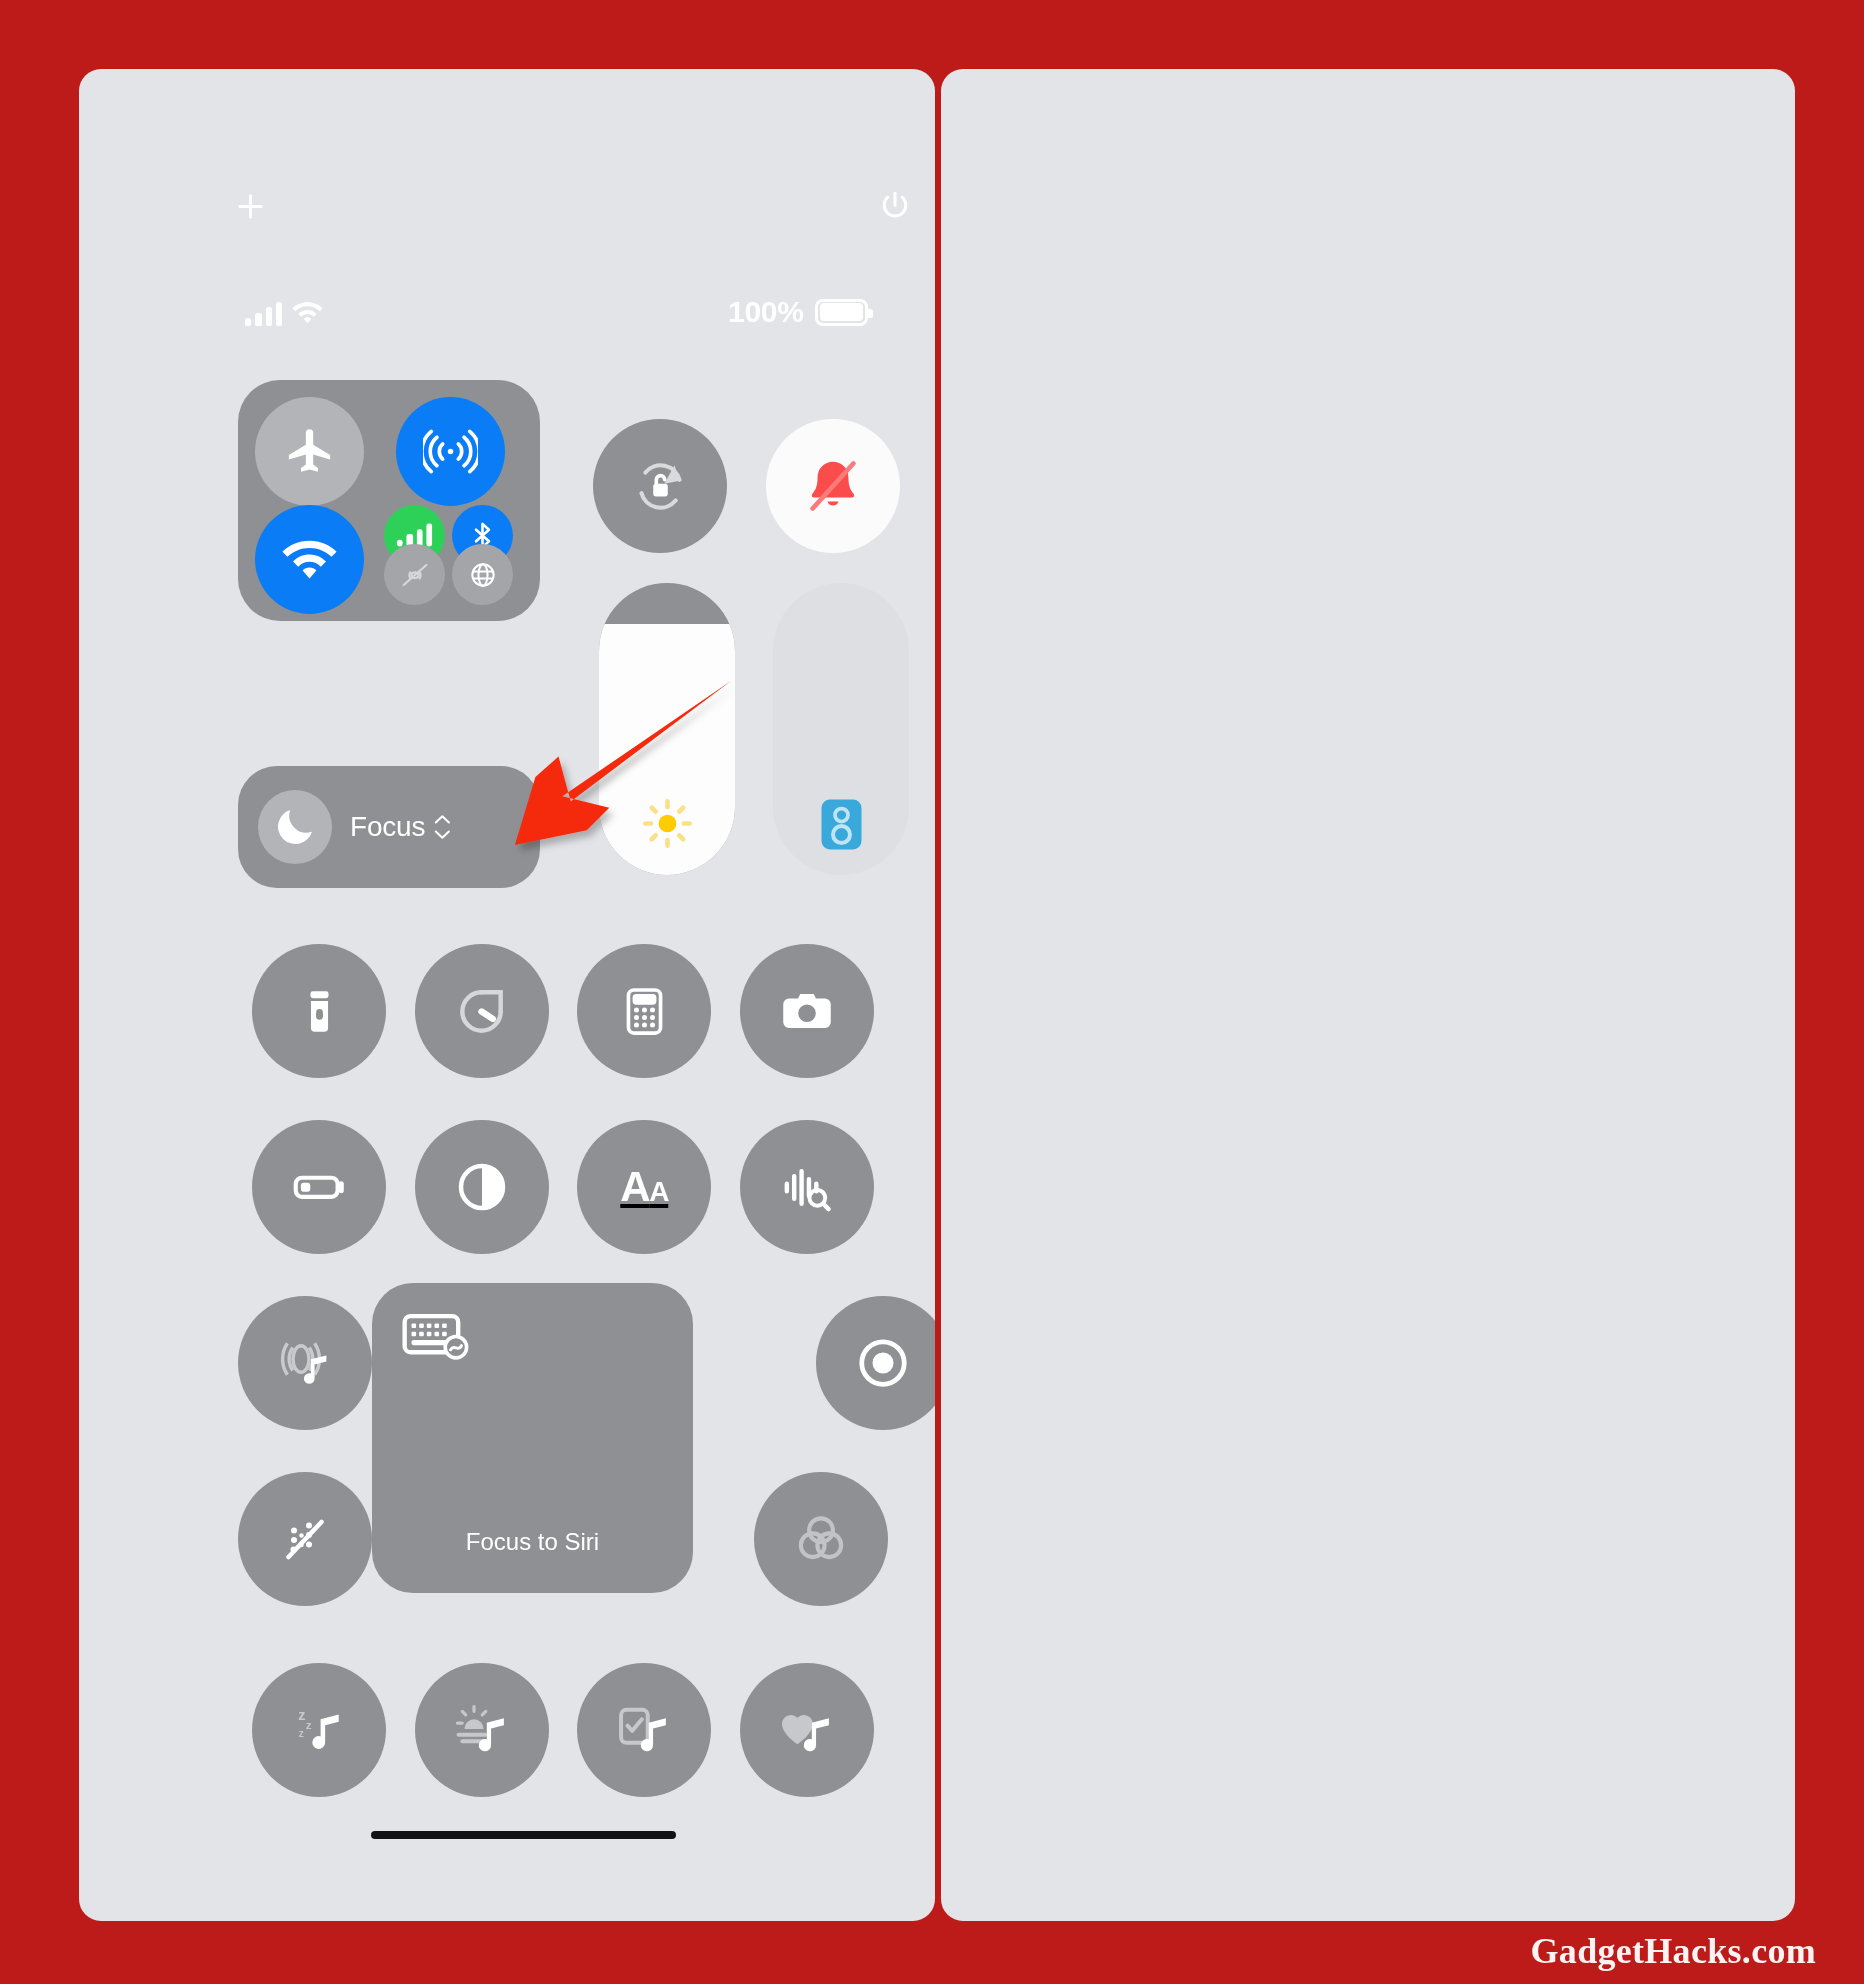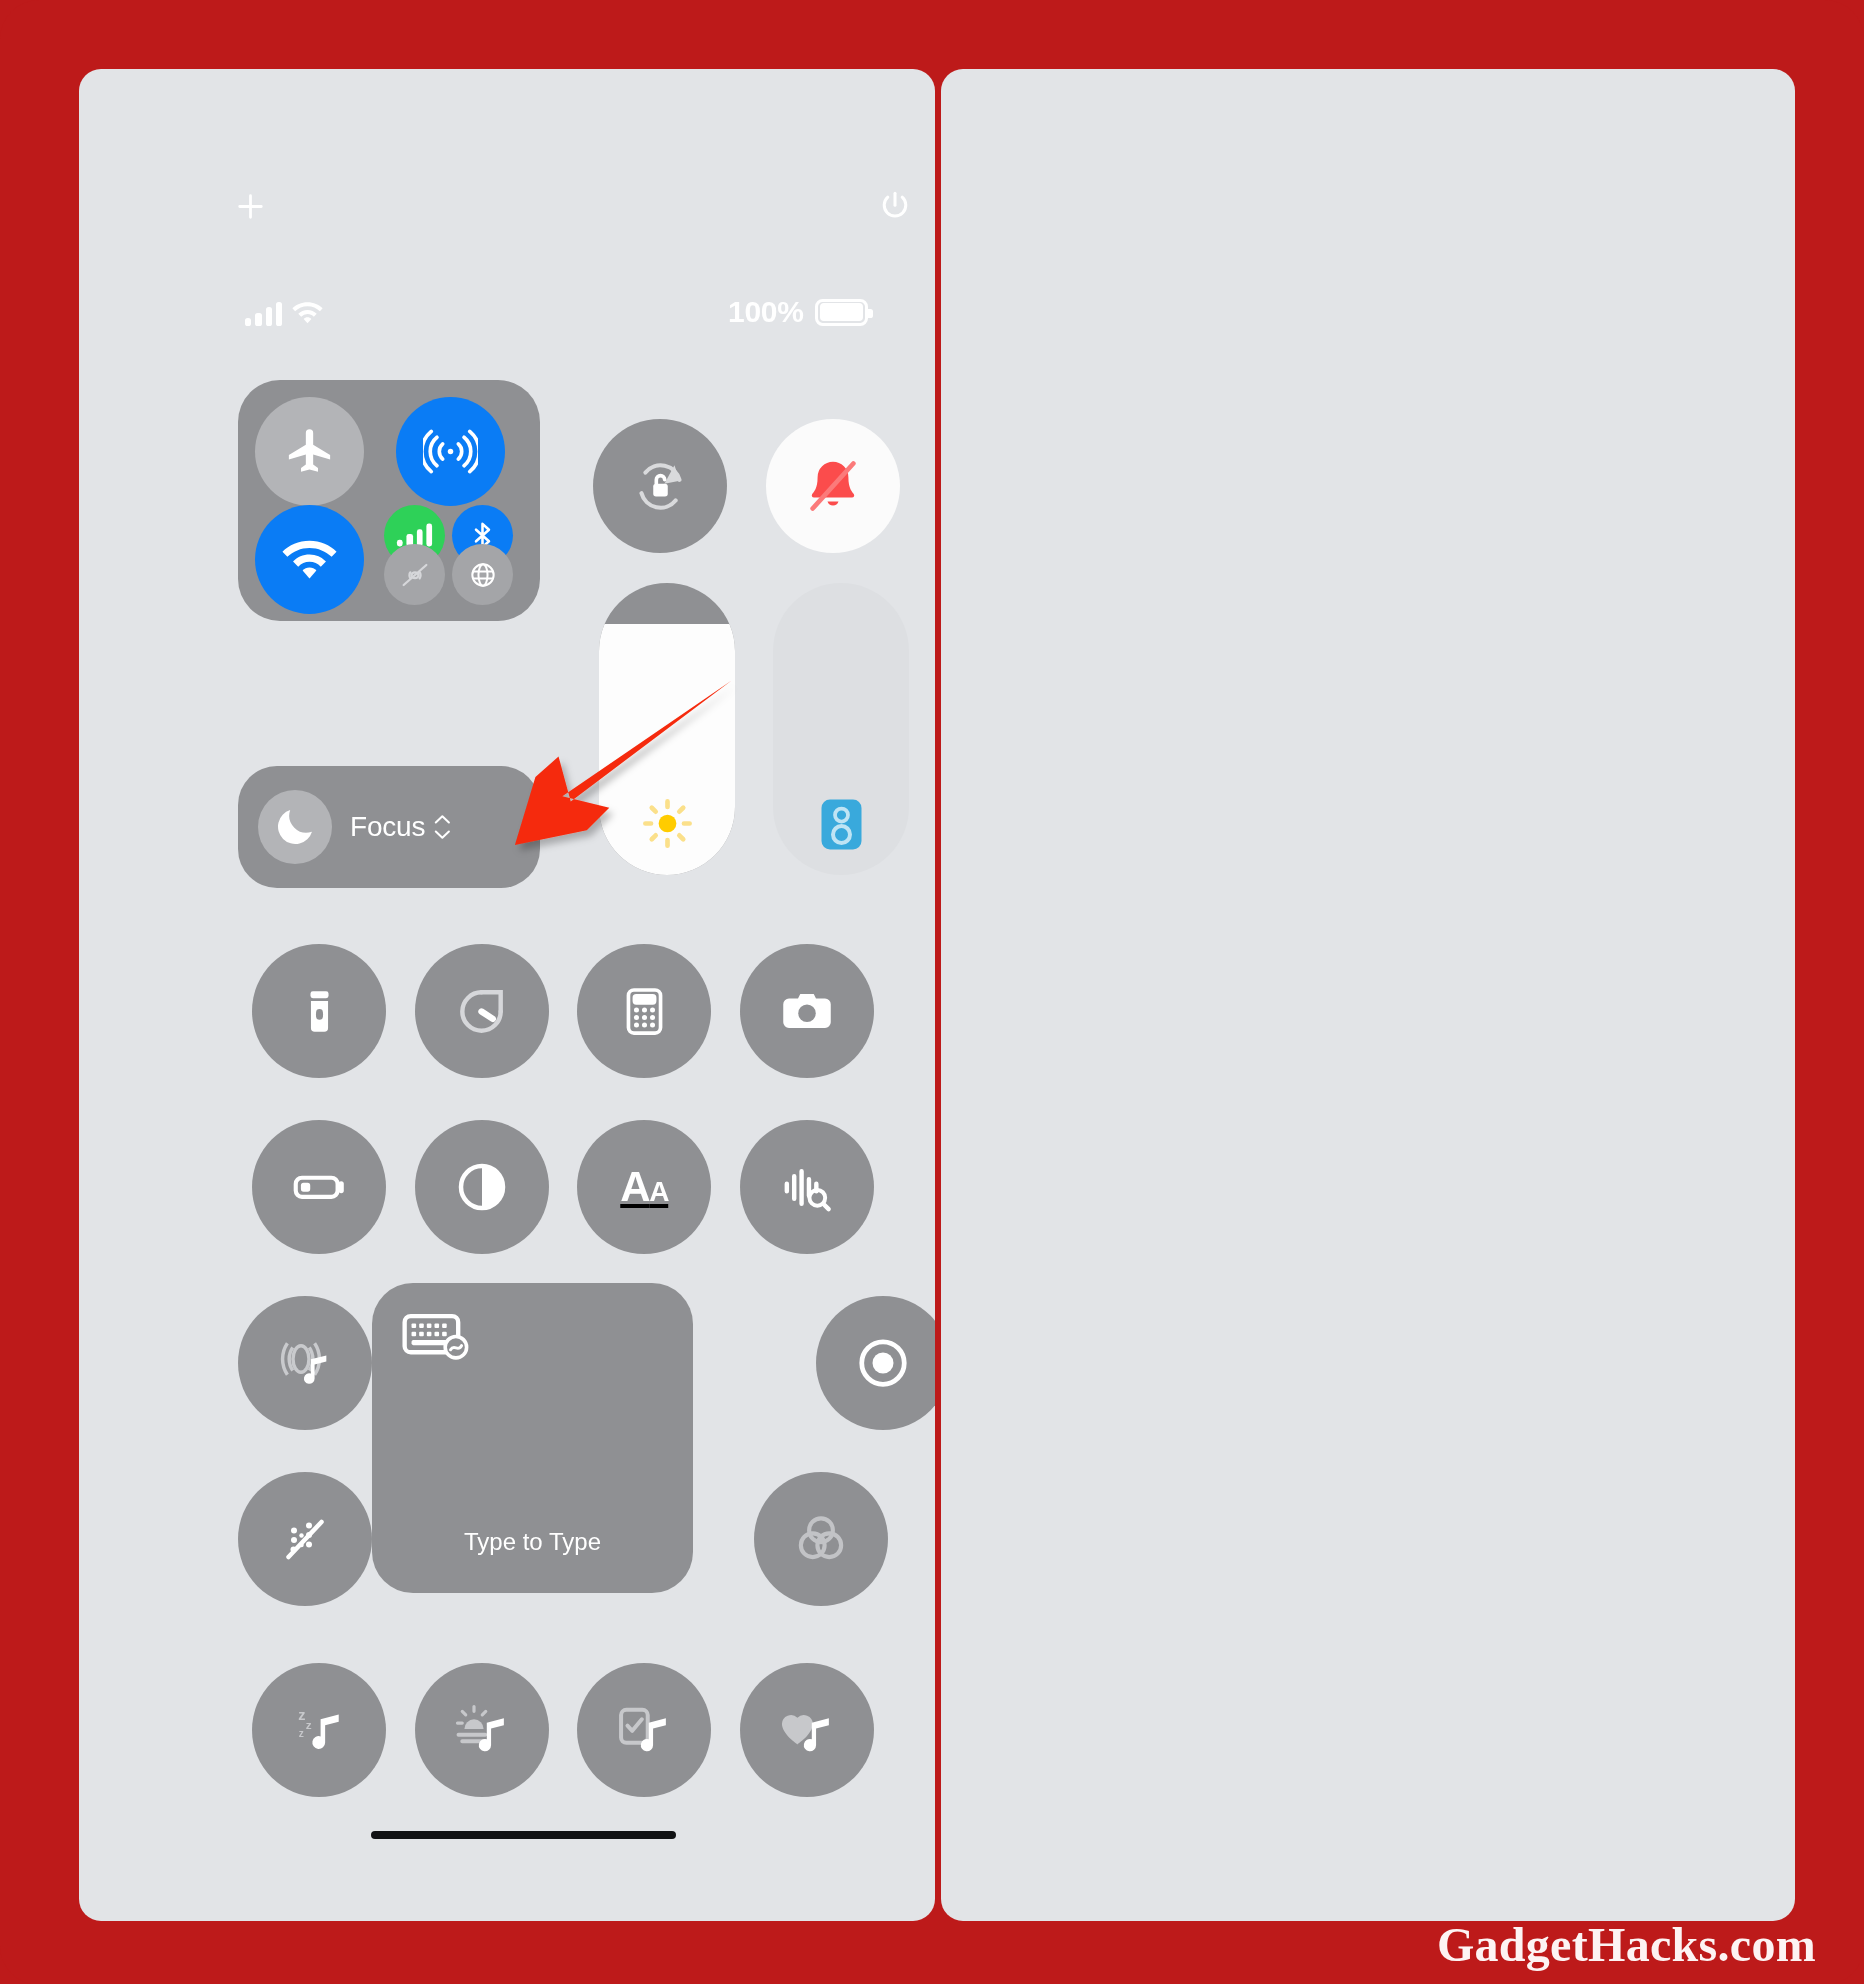--- a/index.html
+++ b/index.html
@@ -157,21 +157,21 @@
     position:absolute; height: 8.3px; border-radius: 4.5px; background:#111214;
   }
   #home-left  { left: 292px;  top: 1762px; width: 305px; }
 
   
   #callout-arrow { position:absolute; left: 360px; top: 604px; width: 302px; height: 244px; }
 
   
   #watermark {
     position:absolute; right: 48px; bottom: 13px;
-    color:#fdf3f3; font-size: 48px; font-weight:600;
+    color:#fdf3f3; font-size: 36px; font-weight:600;
     font-family:"Liberation Serif", serif; letter-spacing:0.3px;
   }
 </style>
 </head>
 <body>
 
 <div class="stage">
 
   <div class="phone" id="phone-left">
 
@@ -444,21 +444,21 @@
                     <rect x="6.6" y="7.7" width="1.8" height="1.8" rx="0.4"></rect>
                   <rect x="9.6" y="7.7" width="1.8" height="1.8" rx="0.4"></rect>
                     <rect x="12.6" y="7.7" width="1.8" height="1.8" rx="0.4"></rect>
                   <rect x="15.6" y="7.7" width="1.8" height="1.8" rx="0.4"></rect>
                   <rect x="3.6" y="11" width="14" height="2" rx="0.7"></rect>
                 </g>
                 <circle cx="21" cy="13.8" r="4.2" fill="#8f9093" stroke="#ffffff" stroke-width="1.4"></circle>
                 <path d="M18.9 14.8c1.4-2.4 2.9 1 4.3-1.6" stroke="#ffffff" stroke-width="1.2" fill="none" stroke-linecap="round"></path>
               </svg>
             </span>
-            <span class="siri-label">Type to Type</span>
+            <span class="siri-label">Focus to Siri</span>
           </div>
         </div>
 
         <div class="cell" style="margin-left:123px;">
             <div class="circ">
           <svg width="60" height="60" viewBox="0 0 24 24" fill="none" stroke="#ffffff" stroke-width="1.9">
             <circle cx="12" cy="12" r="8.5"></circle>
             <circle cx="12" cy="12" r="4.2" fill="#ffffff" stroke="none"></circle>
           </svg>
         </div>

